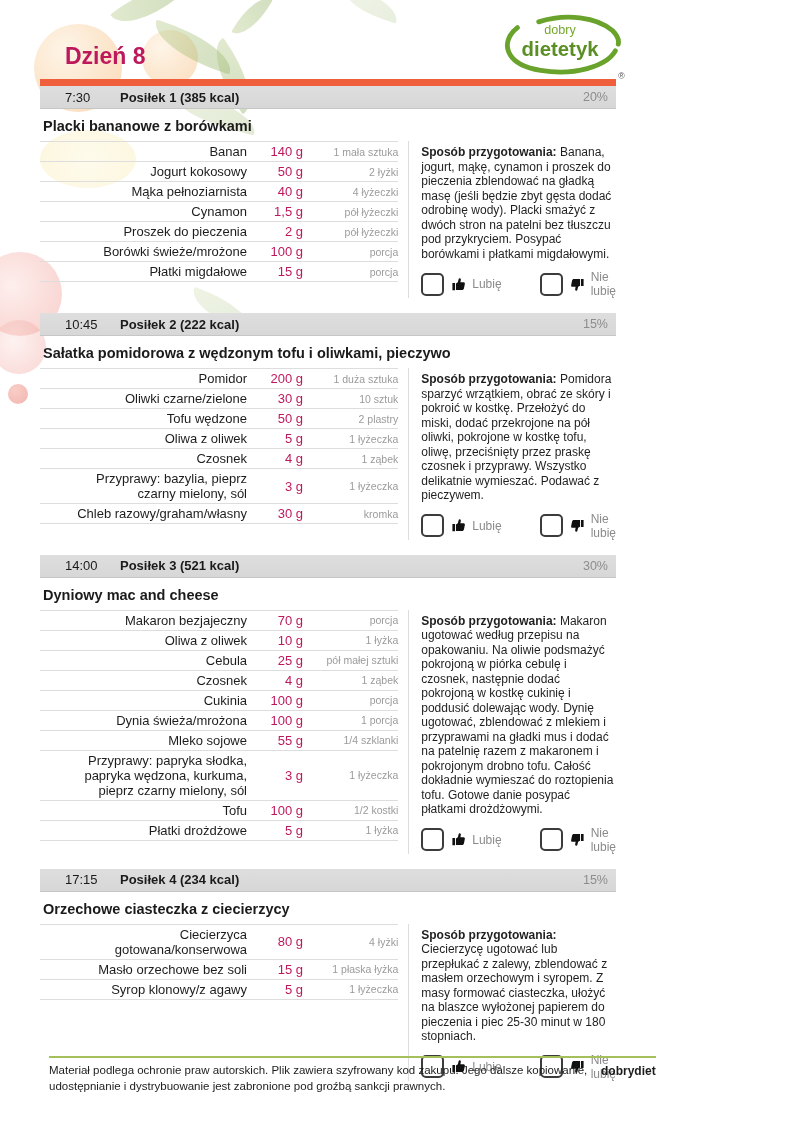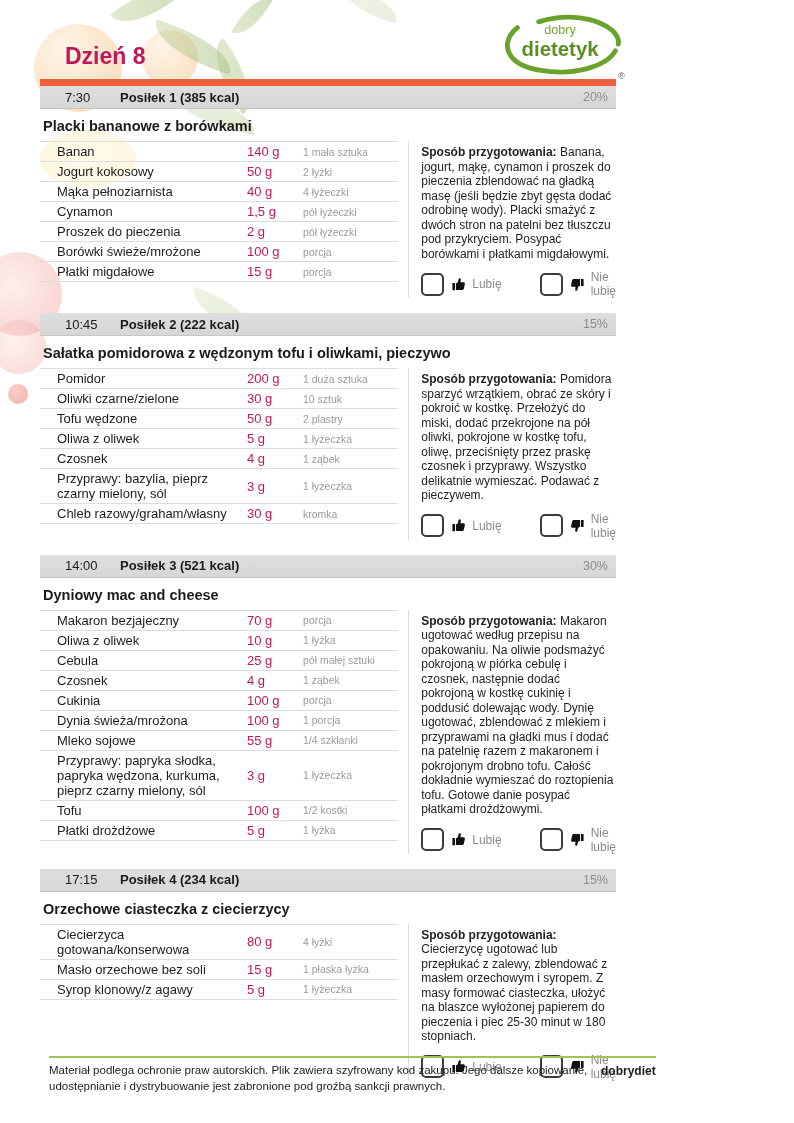--- a/index.html
+++ b/index.html
@@ -40,21 +40,21 @@
   .meal + .meal{margin-top:15px;}
   .meal-bar{height:22px;display:flex;align-items:center;margin:0 40px;font-size:13px;
     background:linear-gradient(#dedede,#d7d7d7);border-bottom:1px solid #c6c6c6;}
   .meal-time{margin-left:25px;width:55px;color:#1a1a1a;}
   .meal-name{font-weight:bold;color:#1a1a1a;}
   .meal-pct{margin-left:auto;margin-right:8px;color:#8d8d8d;font-size:12.5px;}
   .dish{font-size:14.5px;font-weight:bold;color:#1b1b1b;margin:9px 40px 7px 43px;}
   .meal-body{margin:0 40px;display:flex;align-items:stretch;}
   .ingredients{width:450px;border-top:1px solid #ddd;box-sizing:border-box;}
   .ing-row{display:grid;grid-template-columns:190px 56px 1fr;align-items:center;
-    padding:2px 0 2px 17px;border-bottom:1px solid #ddd;min-height:15px;}
+    padding:2px 0 2px 17px;border-bottom:1px solid #ddd;min-height:15px;text-align:right;}
   .iname{font-size:13px;line-height:15px;color:#1d1d1d;}
   .iamt{font-size:13px;color:#be185d;}
   .iunit{font-size:10.5px;color:#9b9b9b;}
   .prep-col{flex:1;border-left:1px solid #ddd;margin-left:10px;padding-left:12px;}
   .prep-text{font-size:12px;line-height:14.5px;color:#1f1f1f;margin:4px 0 0;}
   .prep-label{font-weight:bold;text-align:center;}
   .like-row{display:flex;align-items:center;margin-top:9px;}
   .chk{width:19px;height:19px;border:2px solid #3c3c3c;border-radius:5px;background:#fff;flex:none;}
   .thumb{margin-left:7px;flex:none;}
   .like-lab{margin-left:6px;color:#8a8a8a;font-size:12px;}

